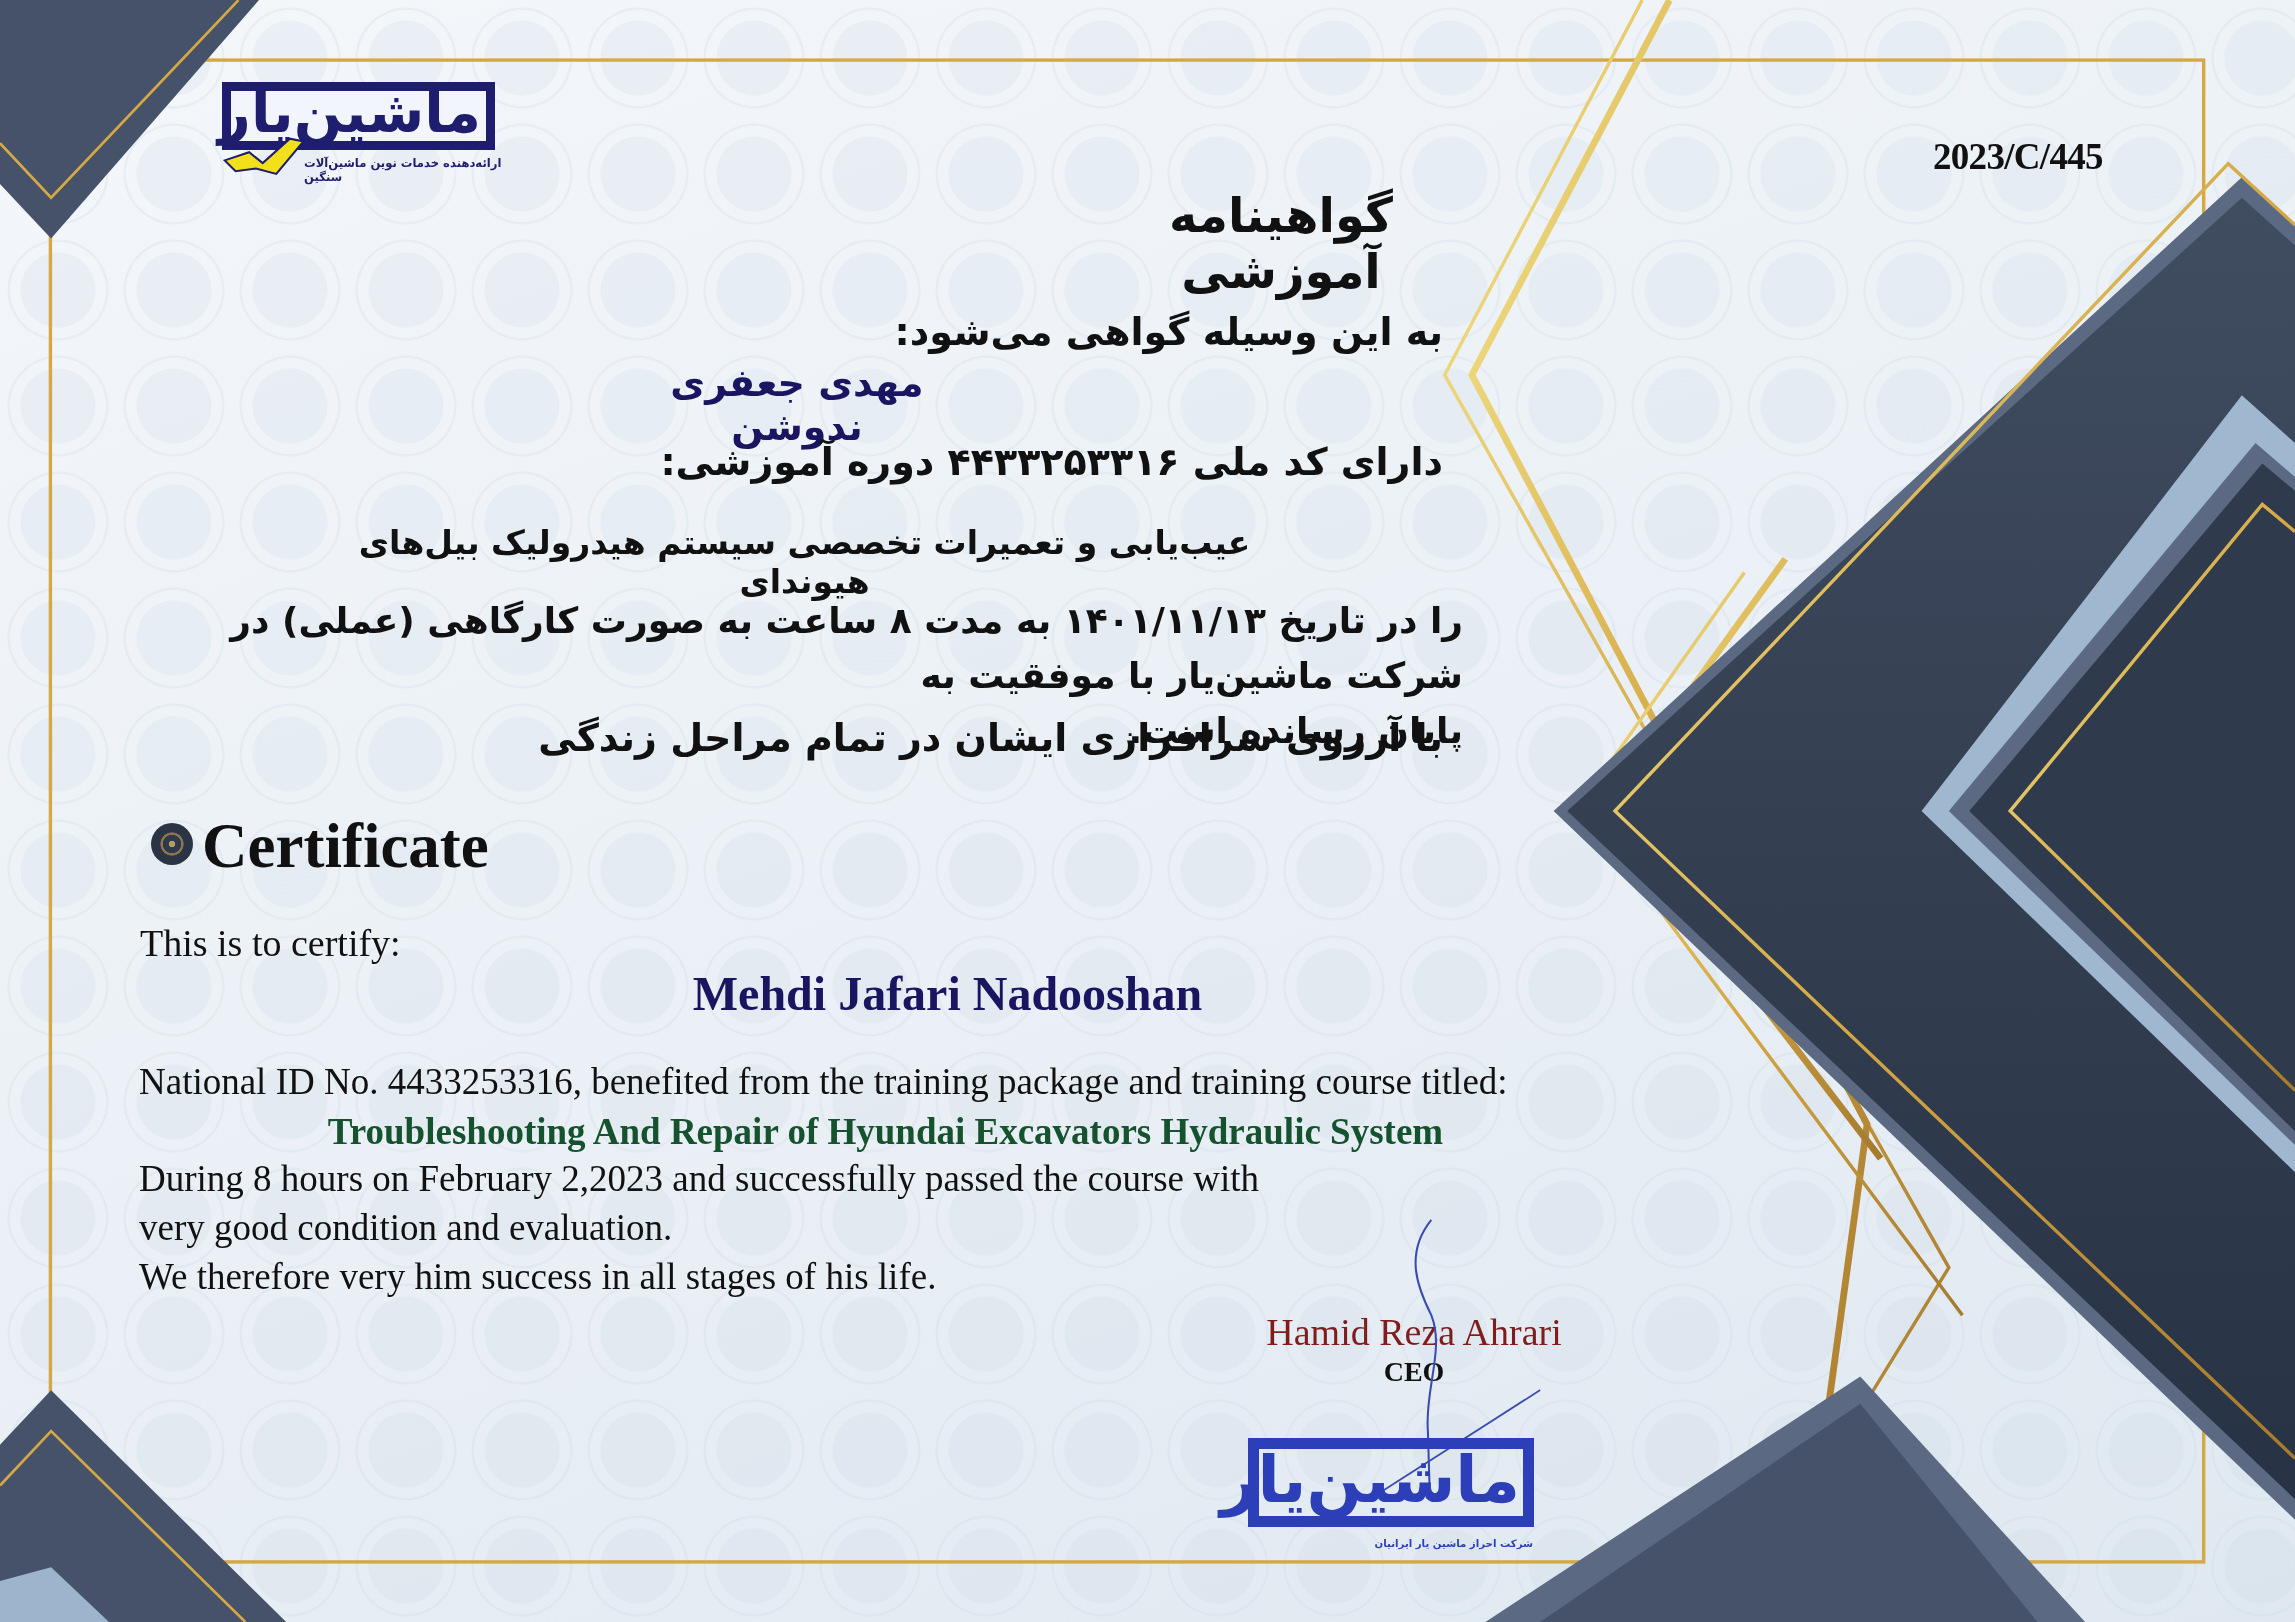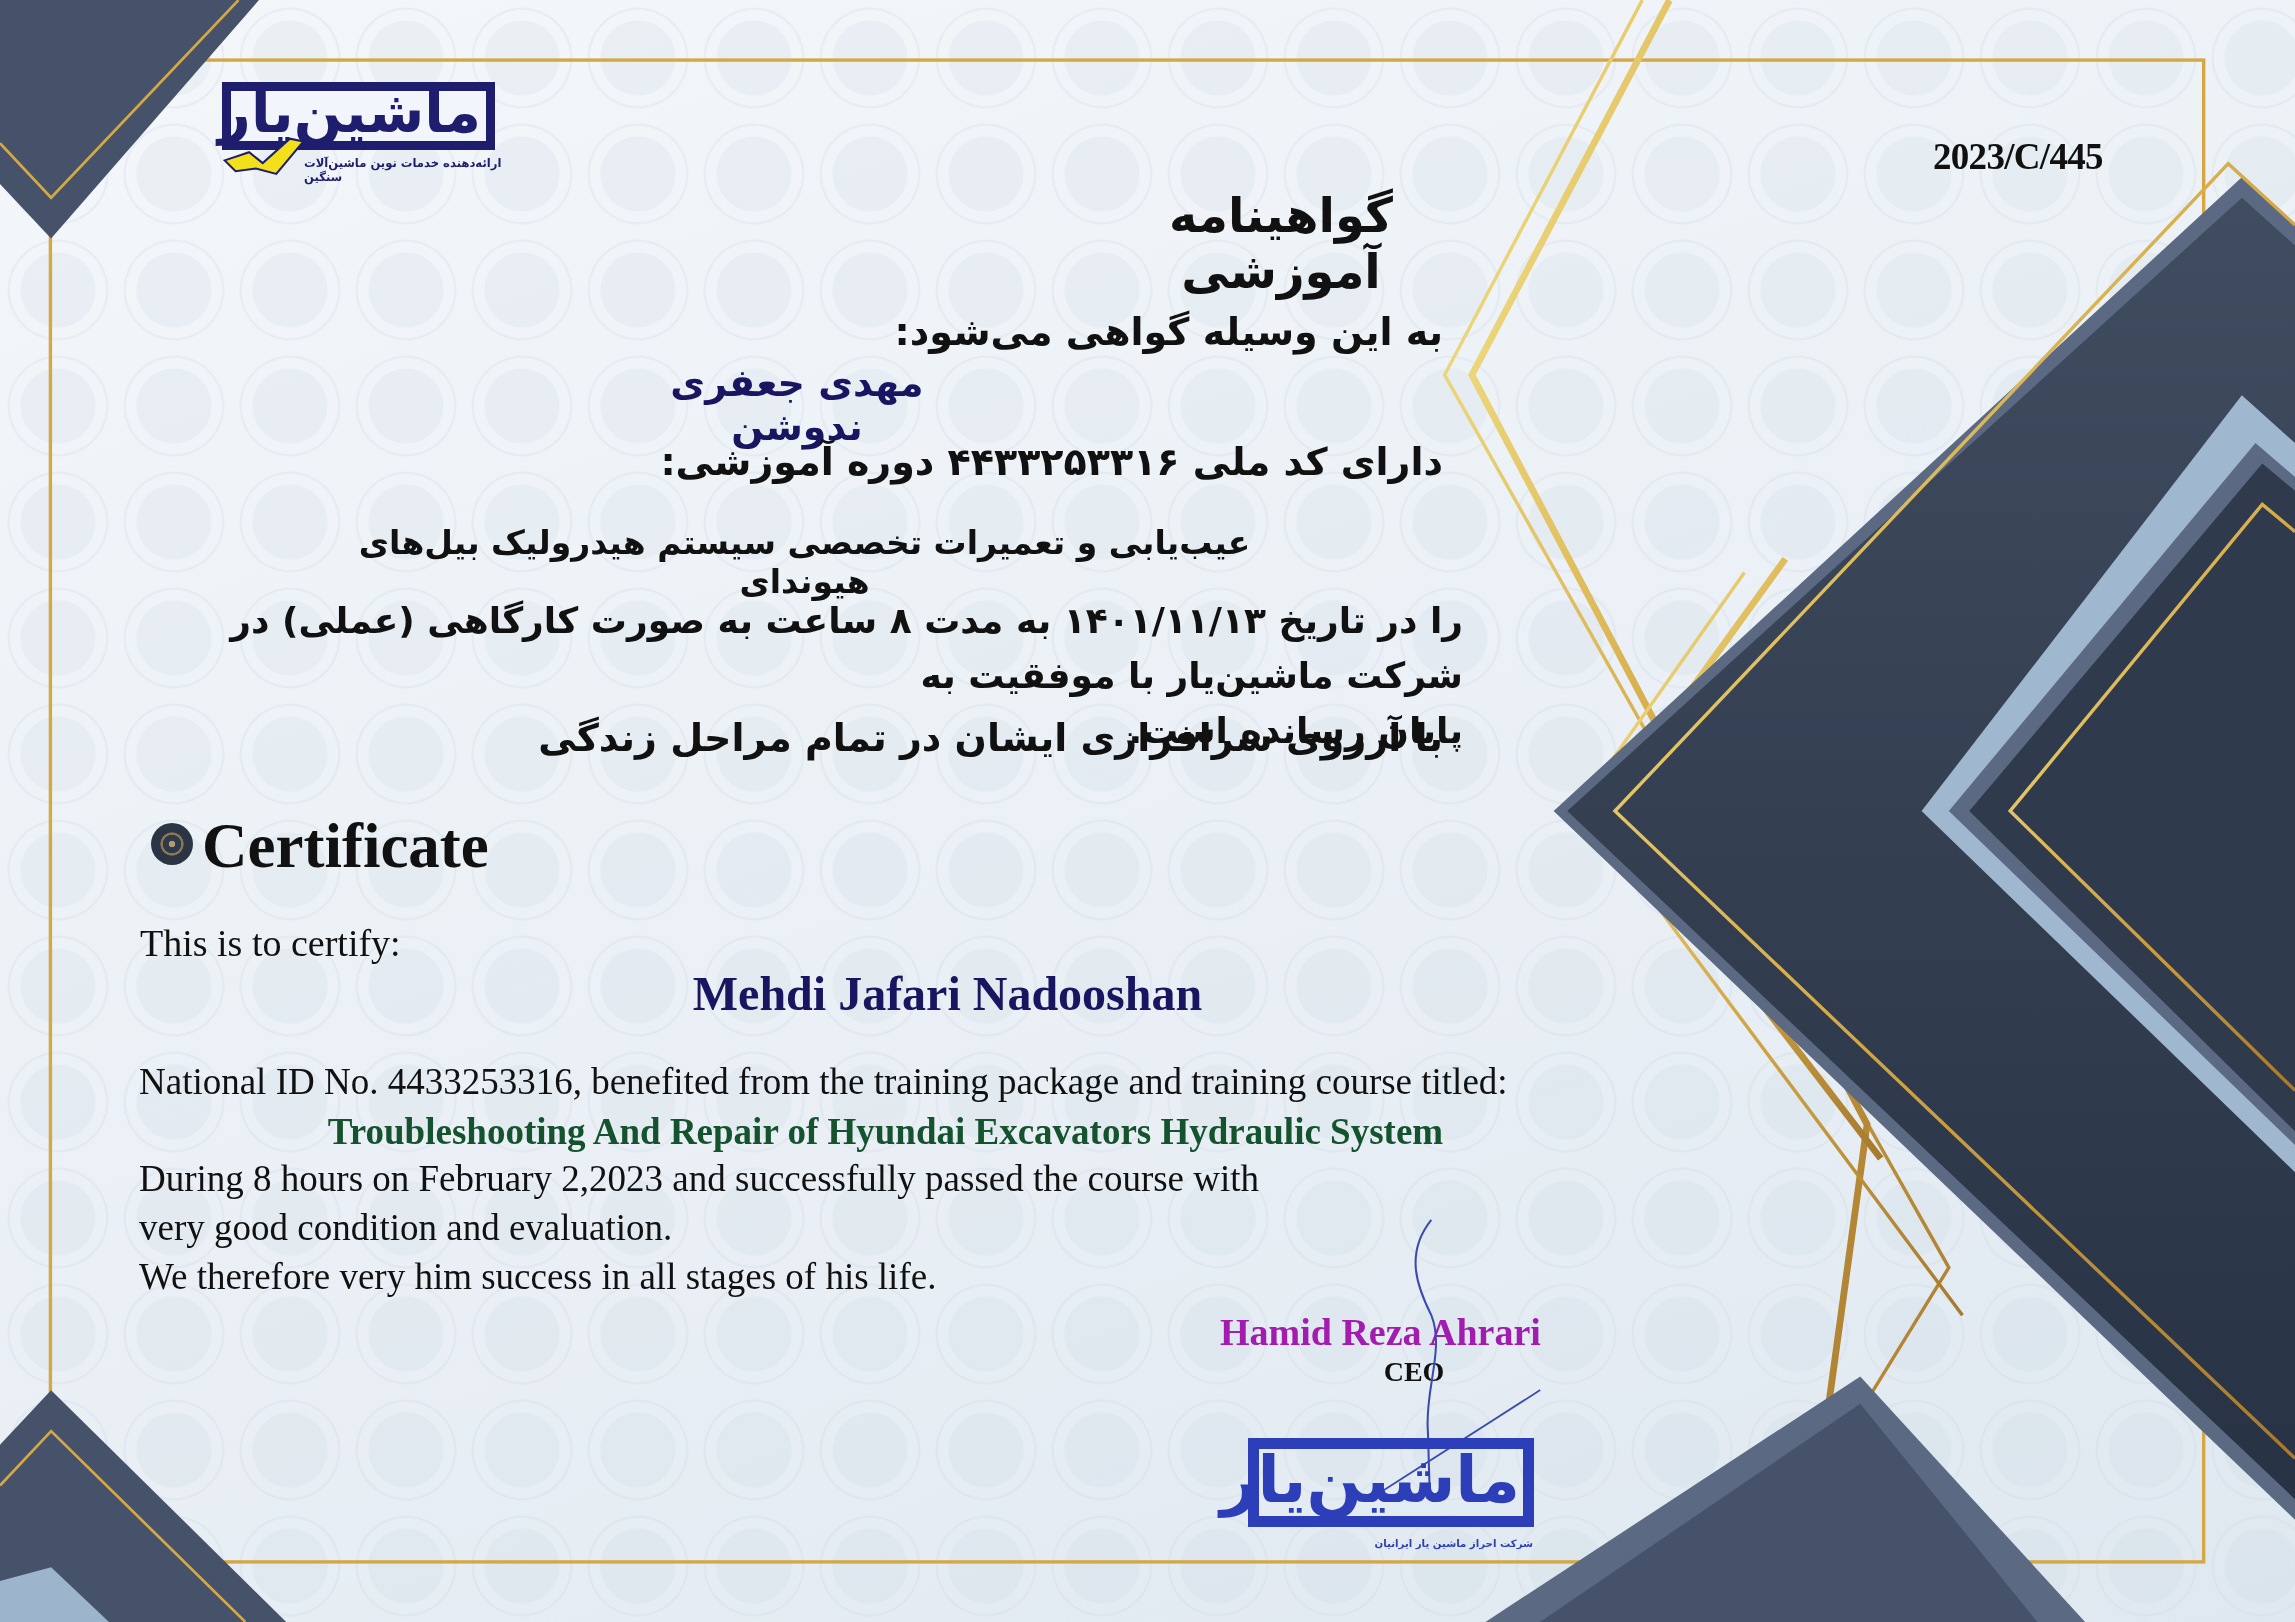--- a/index.html
+++ b/index.html
@@ -25,21 +25,21 @@
   .fa-course { left: 314px; top: 508px; width: 981px; text-align: center; font-size: 33px; margin-top: 15px; }
   .fa-para { right: 832px; top: 593px; width: 1349px; font-size: 36px; line-height: 55px; }
   .en-title { left: 157px; top: 810px; font-size: 63px; font-weight: bold; color: #111; }
   .medal { left: 151px; top: 823px; width: 42px; height: 42px; border-radius: 50%;
     background: radial-gradient(circle, #b59a6a 0 10%, #2d3a4c 12% 30%, #8d7550 32% 38%, #2b3445 40% 78%, #c7a57a 80%);
   }
   .en-cert { left: 140px; top: 921px; font-size: 38px; color: #111; }
   .en-name { left: 477px; top: 966px; width: 941px; text-align: center; font-size: 48px; font-weight: bold; color: #1a1560; }
   .en-text { font-family: "Liberation Serif", serif; font-size: 37px; color: #111; }
   .en-course { left: 204px; top: 1110px; width: 1363px; text-align: center; font-size: 37px; font-weight: bold; color: #14532d; }
-  .sig-name { left: 1220px; top: 1310px; width: 388px; text-align: left; font-size: 38px; font-weight: bold; color: #a21caf; }
+  .sig-name { left: 1220px; top: 1310px; width: 388px; text-align: center; font-size: 38px; font-weight: normal; color: #7f1d1d; }
   .sig-title { left: 1220px; top: 1356px; width: 388px; text-align: center; font-size: 28px; font-weight: bold; color: #111; }
   .logo { left: 222px; top: 78px; width: 286px; height: 109px; }
   .logo-box { position: absolute; left: 0; top: 4.1px; width: 273px; height: 68px; border: 9.5px solid #1f1d6e; box-sizing: border-box; background: #f2f5fb; }
   .logo-word { position: absolute; left: 27px; top: 0; width: 232px; text-align: center; direction: rtl; font-family: "DejaVu Sans", sans-serif; font-weight: bold; font-size: 57px; color: #1f1d6e; line-height: 68px; }
   .logo-sub { position: absolute; left: 82px; top: 78px; width: 198px; text-align: left; direction: rtl; font-family: "DejaVu Sans", sans-serif; font-weight: bold; font-size: 11.6px; color: #1f1d6e; }
   .logo-arm { position: absolute; left: 0; top: 55px; }
   .stamp { left: 1234px; top: 1418px; width: 327px; height: 150px; }
   .stamp-box { position: absolute; left: 13.6px; top: 20.4px; width: 286px; height: 89px; border: 11px solid #2c3fb8; box-sizing: border-box; }
   .stamp-word { position: absolute; left: 27px; top: 13.6px; width: 259px; text-align: center; direction: rtl; font-family: "DejaVu Sans", sans-serif; font-weight: bold; font-size: 65px; color: #2c3fb8; line-height: 95px; }
   .stamp-sub { position: absolute; left: 95px; top: 120px; width: 204px; text-align: right; direction: rtl; font-family: "DejaVu Sans", sans-serif; font-size: 10.2px; font-weight: bold; color: #2c3fb8; }

